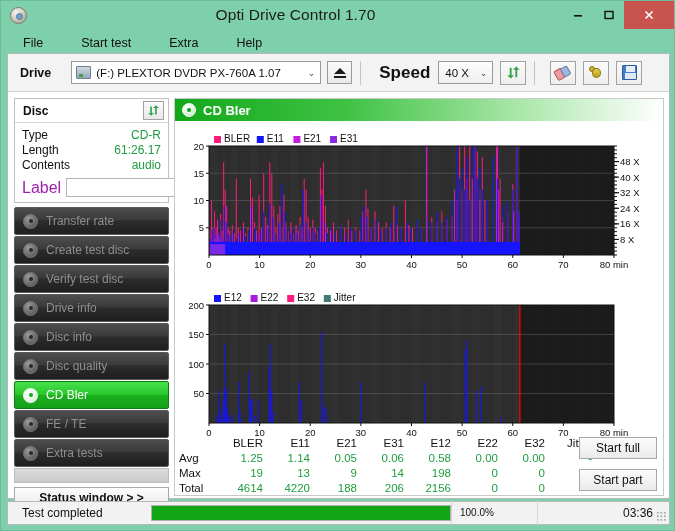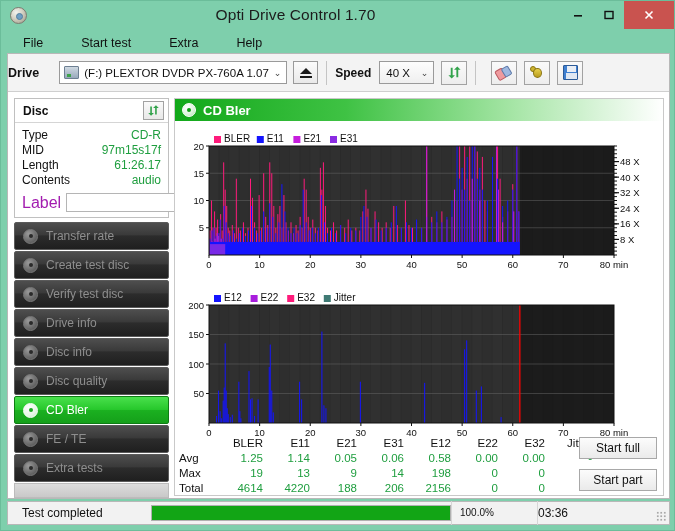--- a/index.html
+++ b/index.html
@@ -50,44 +50,44 @@
   .client {
     position:absolute; left:6px; top:52px; width:663px; height:446px;
     background:#ffffff; border:1px solid #b8b8b8;
   }
   
   .toolbar {
     position:absolute; left:0; top:0; width:661px; height:38px;
     background:#f3f3f3; border-bottom:1px solid #cfcfcf;
     display:flex; align-items:center;
   }
-  .tb-label { font-weight:bold; font-size:12.5px; color:#111; }
+  .tb-label { font-weight:bold; font-size:12.5px; color:#111; margin-left:12px; }
   .drive-combo {
-    margin-left:20px; width:228px; height:23px; background:#fff;
+    margin-left:20px; width:250px; height:23px; background:#fff;
     border:1px solid #9a9a9a; display:flex; align-items:center;
     font-size:11.5px; color:#111; position:relative;
   }
   .drive-combo .dicon {
     width:15px;height:13px;margin-left:4px;margin-right:5px;position:relative;
     background:linear-gradient(#cfd9e2,#98a9bb); border:1px solid #6d7f92; border-radius:1px;
   }
   .drive-combo .dicon::after{content:'';position:absolute;left:2px;bottom:1px;width:4px;height:3px;background:#3ea34b;}
   .drive-combo .dtext{white-space:nowrap;overflow:hidden;}
   .combo-arrow {
     position:absolute; right:5px; top:0; height:21px; display:flex; align-items:center;
     color:#444; font-size:9px;
   }
   .eject-btn {
     margin-left:6px; width:25px; height:23px; background:linear-gradient(#fbfbfb,#e9e9e9);
     border:1px solid #9a9a9a; display:flex;align-items:center;justify-content:center;
   }
   .eject-tri { width:0;height:0;border-left:6px solid transparent;border-right:6px solid transparent;border-bottom:6px solid #1a1a1a; }
   .eject-bar { width:12px;height:2px;background:#1a1a1a;margin-top:2px; }
   .sep { width:1px;height:24px;background:#c4c4c4;margin:0 8px; }
-  .speed-label { font-weight:bold; font-size:12px; color:#111; }
+  .speed-label { font-weight:bold; font-size:17px; color:#111; margin-left:10px; }
   .speed-combo {
     margin-left:8px; width:55px;height:23px;background:linear-gradient(#fdfdfd,#efefef);
     border:1px solid #9a9a9a; display:flex;align-items:center;padding-left:6px;
     font-size:11.5px;color:#111;position:relative;
   }
   .tb-btn {
     width:26px;height:24px;background:linear-gradient(#fafafa,#ededed);
     border:1px solid #a2a2a2; display:flex;align-items:center;justify-content:center;
     margin-left:7px;
   }
@@ -179,21 +179,21 @@
   }
   
   .statusbar {
     position:absolute; left:6px; top:500px; width:663px; height:24px;
     background:#f2f2f2; border:1px solid #b8b8b8; display:flex; align-items:center;
   }
   .sb-text { font-size:12px;color:#111;padding-left:14px;width:143px; }
   .sb-progress-wrap { width:300px;height:16px;background:#e9e9e9;border:1px solid #b0b0b0; }
   .sb-progress { height:100%;background:#12a515; }
   .sb-pct { width:86px; text-align:left; padding-left:8px; font-size:10px;color:#111;border-left:1px solid #d6d6d6;height:24px;line-height:24px;}
-  .sb-time { flex:1; text-align:left; padding-right:16px; font-size:12px;color:#111;border-left:1px solid #d6d6d6;height:24px;line-height:24px;}
+  .sb-time { flex:1; text-align:right; padding-right:16px; font-size:12px;color:#111;border-left:1px solid #d6d6d6;height:24px;line-height:24px;}
   .grip { position:absolute; right:3px; bottom:3px; width:10px;height:10px;
           background-image:radial-gradient(#a9a9a9 1px, transparent 1px);
           background-size:3.5px 3.5px; }
 </style>
 </head>
 <body>
 
 <div class="window">
 
   <div class="titlebar">
@@ -280,24 +280,20 @@
             <svg width="13" height="13" viewBox="0 0 16 16">
               <path d="M4 3 L4 11 L1.5 11 L5 14.5 L8.5 11 L6 11 L6 3 Z" fill="#33a34c"></path>
               <path d="M12 13 L12 5 L14.5 5 L11 1.5 L7.5 5 L10 5 L10 13 Z" fill="#33a34c"></path>
             </svg>
           </span>
         </div>
         <div class="disc-rows">
           <div class="drow">
             <span class="k">Type</span>
             <span class="v">CD-R</span>
-          </div>
-          <div class="drow">
-            <span class="k">MID</span>
-            <span class="v">97m15s17f</span>
           </div>
           <div class="drow">
             <span class="k">Length</span>
             <span class="v">61:26.17</span>
           </div>
           <div class="drow">
             <span class="k">Contents</span>
             <span class="v">audio</span>
           </div>
           <div class="label-row">

